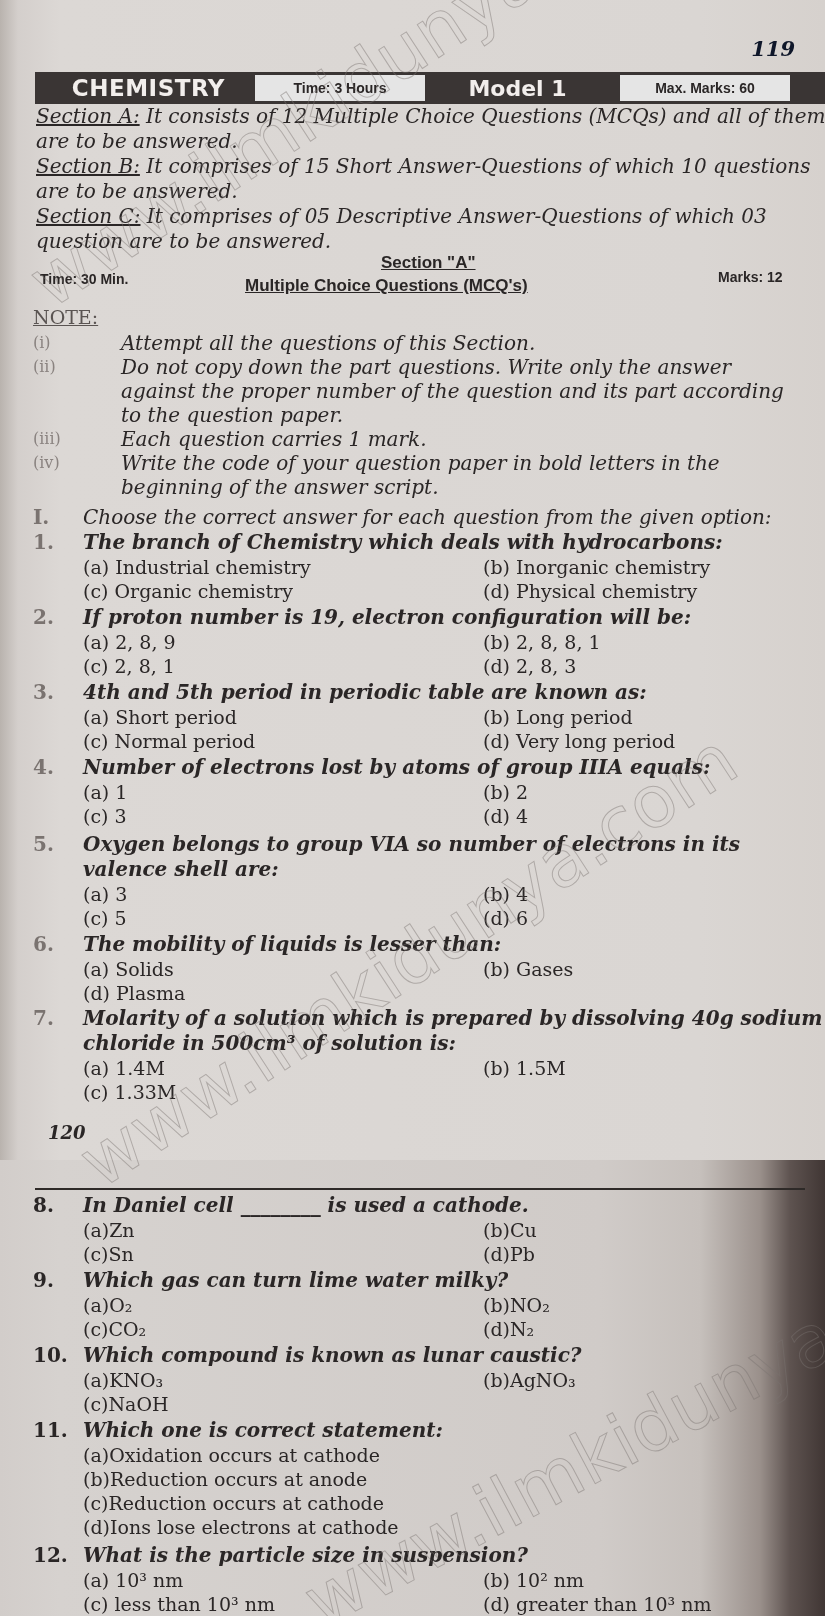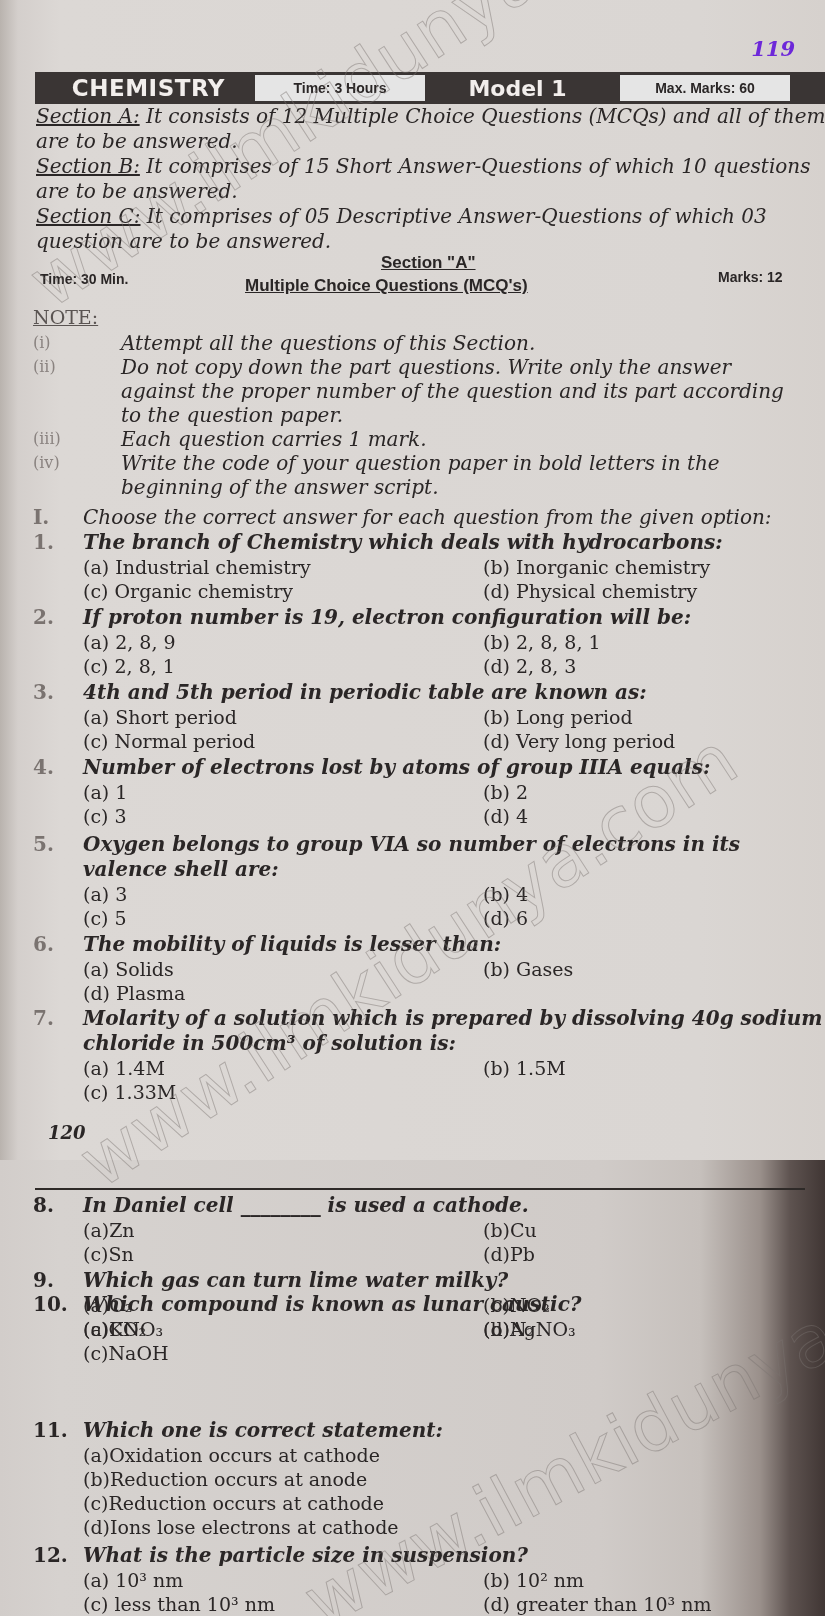--- a/index.html
+++ b/index.html
@@ -16,21 +16,21 @@
   .page-top {
     top: 0; height: 1160px;
     background: linear-gradient(90deg, #b9b3ae 0px, #d4cfcc 18px, #dcd8d5 60px, #dad6d3 700px, #d6d1cd 825px);
   }
   .page-bottom {
     top: 1160px; height: 456px;
     background: linear-gradient(90deg, #d2cdca 0px, #d6d2cf 60px, #d0cbc8 600px, #c6c0bc 700px, #9a908b 760px, #5e5350 790px, #403634 825px);
   }
   .page-num-top {
     position: absolute; right: 30px; top: 36px;
-    font: italic bold 21px "DejaVu Serif", serif; color: #6d28d9; text-align: right;
+    font: italic bold 21px "DejaVu Serif", serif; color: #0f172a; text-align: right;
   }
   .header-bar {
     position: absolute; left: 35px; top: 72px; width: 790px; height: 32px;
     background: #3a3534; display: flex; align-items: center;
   }
   .hb-subject {
     font: bold 23px "DejaVu Sans", sans-serif; color: #f2eeec;
     padding-left: 6px; width: 190px; letter-spacing: 0.5px; text-align: right;
   }
   .hb-box {
@@ -269,21 +269,21 @@
       <span class="q-text">Which gas can turn lime water milky?</span>
     </div>
   <div class="opts">
     <span>(a)O₂</span>
     <span>(b)NO₂</span>
     <span>(c)CO₂</span>
     <span>(d)N₂</span>
   </div>
 </div>
 
-<div class="q-block" style="top:1292px">
+<div class="q-block" style="top:1343px">
   <div class="q-row">
       <span class="q-num dark">10.</span>
       <span class="q-text">Which compound is known as lunar caustic?</span>
     </div>
   <div class="opts">
     <span>(a)KNO₃</span>
     <span>(b)AgNO₃</span>
     <span>(c)NaOH</span>
   </div>
 </div>

